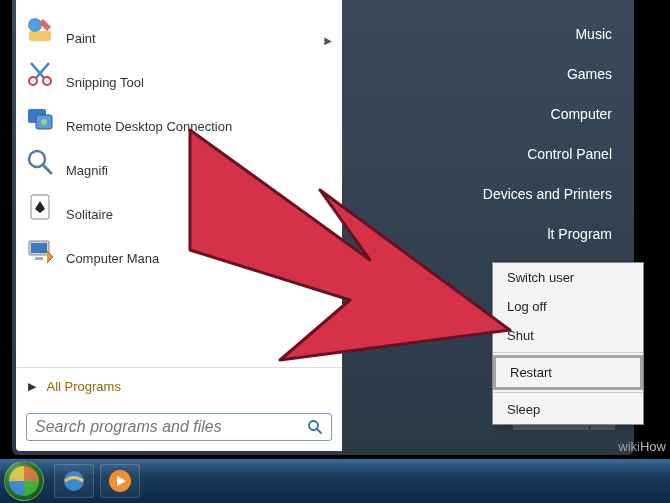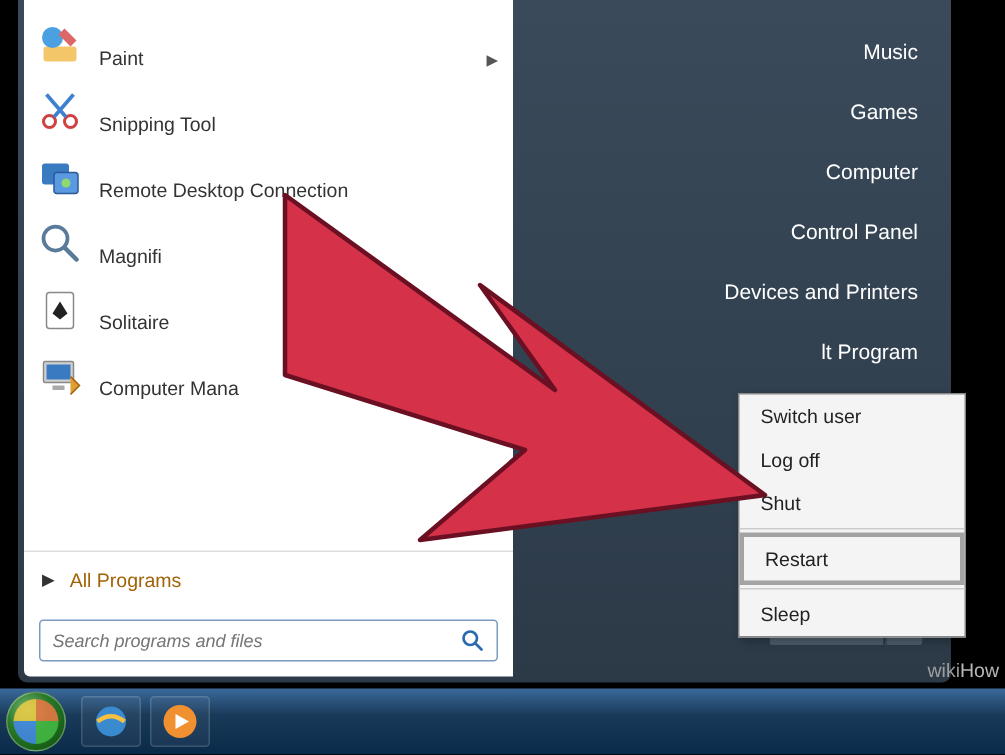--- a/index.html
+++ b/index.html
@@ -13,21 +13,21 @@
 .program-item { display: flex; align-items: flex-end; height: 44px; padding: 0 8px; cursor: pointer; position: relative; }
 .program-icon { width: 32px; height: 32px; margin-right: 10px; display: flex; align-items: center; justify-content: center; }
 .program-label { font-size: 13px; color: #333; }
 .submenu-arrow { position: absolute; right: 10px; color: #555; font-size: 10px; }
 
 .all-programs { border-top: 1px solid #ddd; display: flex; align-items: center; height: 38px; padding: 0 12px; cursor: pointer; }
 .all-programs-arrow { margin-right: 10px; font-size: 11px; color: #333; }
 .all-programs-label { font-size: 13px; color: #a16207; }
 
 .search-box { margin: 8px 10px 10px; height: 28px; border: 1px solid #7a9ac0; border-radius: 3px; display: flex; align-items: center; padding: 0 8px; background: #fff; }
-.search-input { flex: 1; border: none; outline: none; font-size: 12px; font-style: italic; color: #777; }
+.search-input { flex: 1; border: none; outline: none; font-size: 16px; font-style: italic; color: #777; }
 .search-icon { color: #2a6ab0; }
 
 .right-panel { flex: 1; padding: 14px 0; display: flex; flex-direction: column; align-items: flex-end; }
 .right-item { color: #fff; font-size: 14px; padding: 12px 22px; cursor: pointer; }
 
 .shutdown-row { margin-top: auto; padding: 0 18px 10px; display: flex; justify-content: flex-end; }
 .shutdown-btn { background: linear-gradient(to bottom, #6a7a88, #4a5a68); border: 1px solid #2a3a48; border-radius: 3px 0 0 3px; color: #fff; font-size: 12px; padding: 5px 10px; cursor: pointer; text-shadow: 0 -1px 0 rgba(0,0,0,.4); }
 .shutdown-arrow { background: linear-gradient(to bottom, #6a7a88, #4a5a68); border: 1px solid #2a3a48; border-left: 1px solid #3a4a58; border-radius: 0 3px 3px 0; color: #fff; font-size: 10px; padding: 5px 8px; cursor: pointer; }
 
 .power-menu { position: absolute; left: 492px; top: 262px; width: 152px; background: #f4f4f4; border: 1px solid #888; box-shadow: 2px 2px 6px rgba(0,0,0,.3); }

